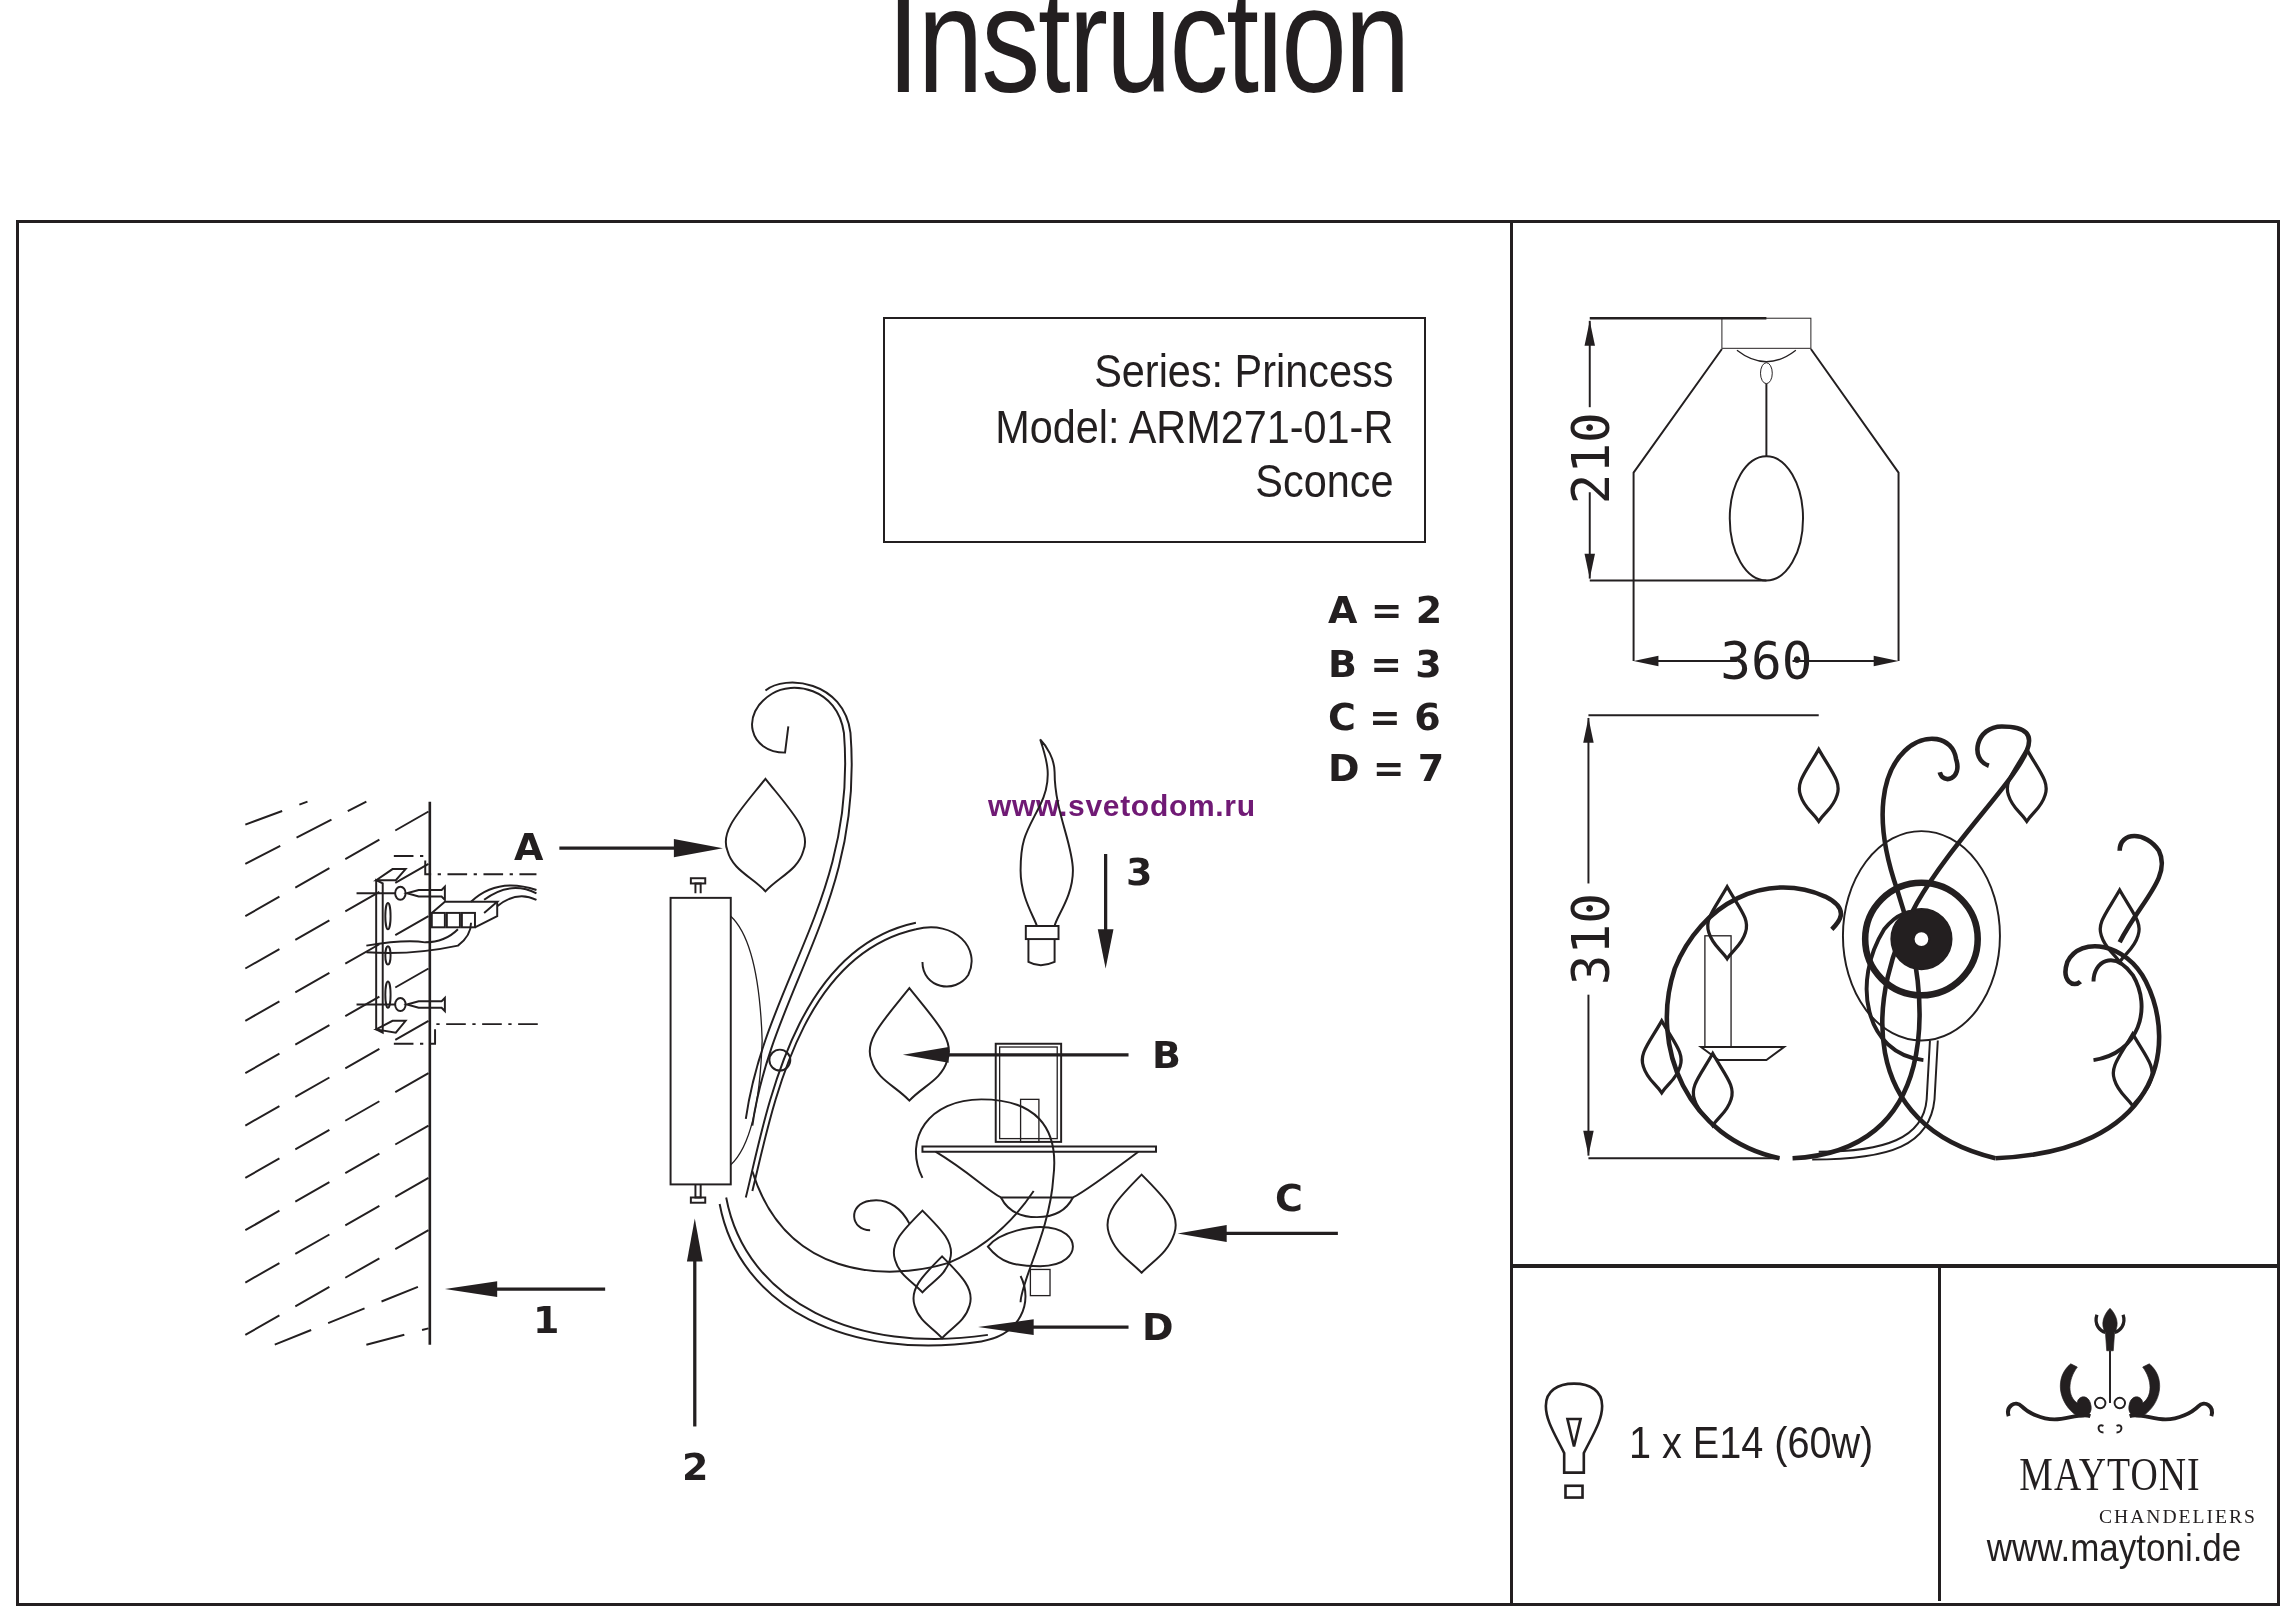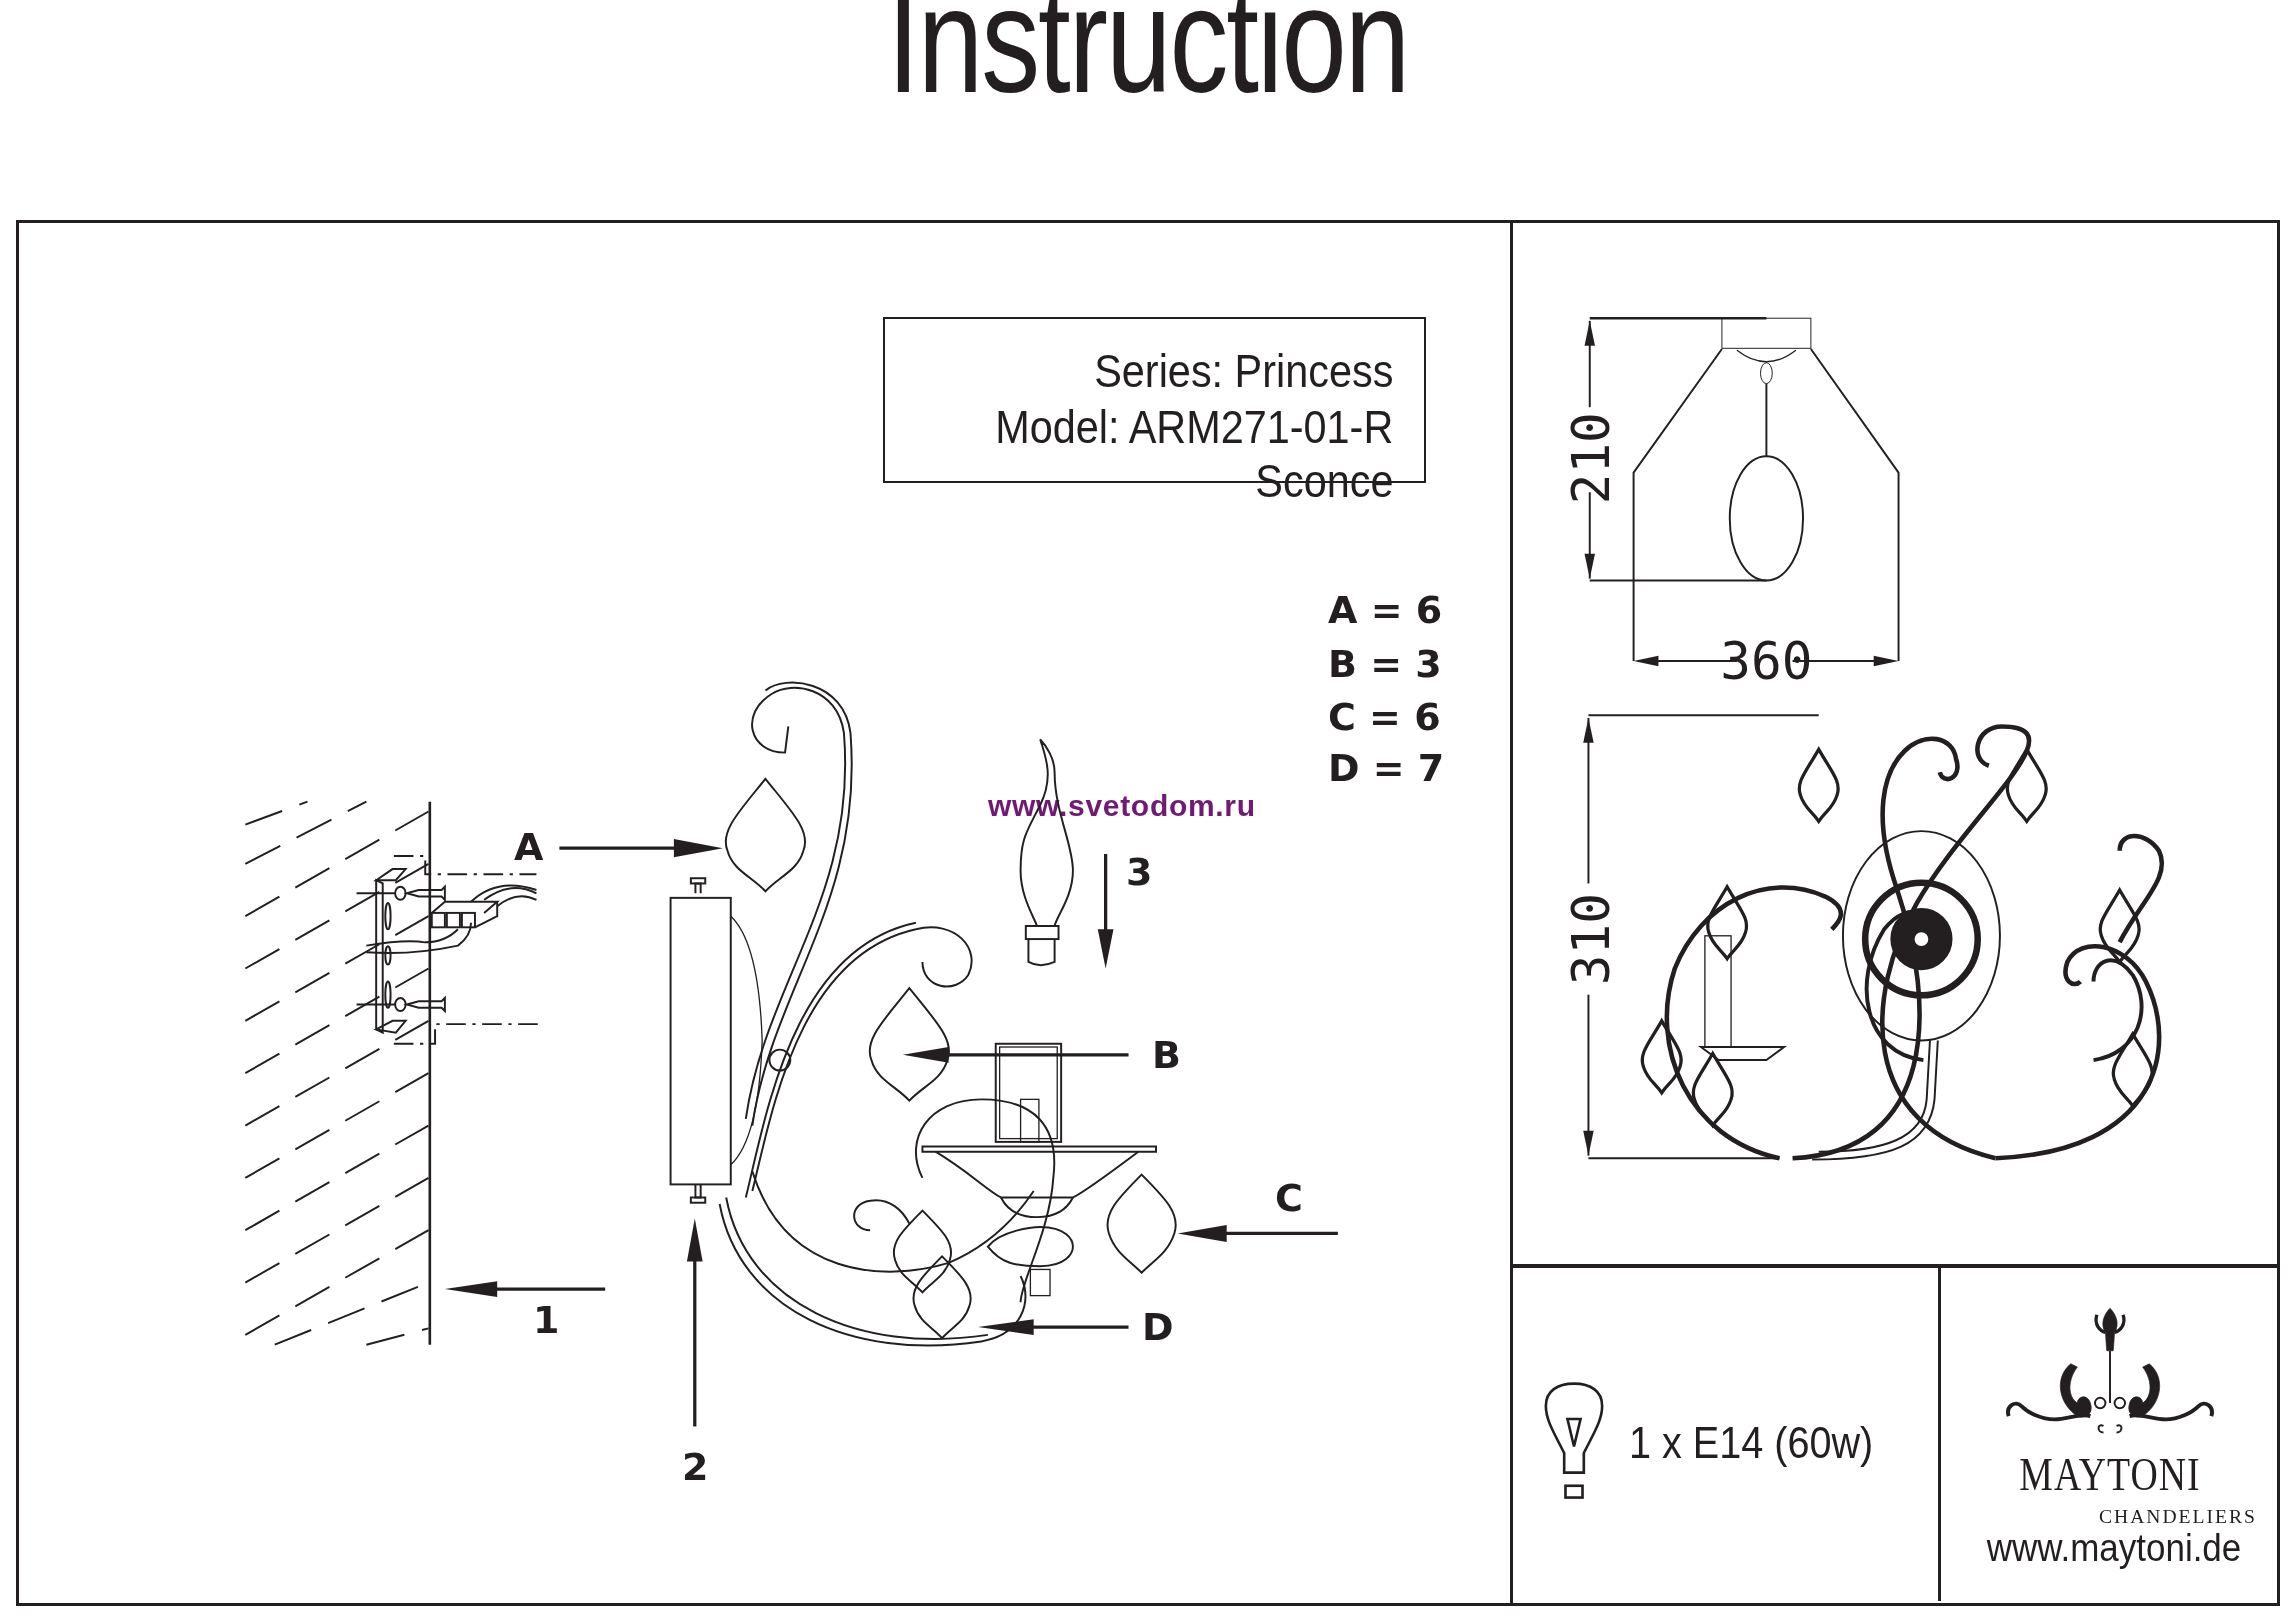--- a/index.html
+++ b/index.html
@@ -2,21 +2,21 @@
 <html style="font-size:10.5px"><head>
 <meta charset="utf-8">
 <style>
   html, body { margin: 0; padding: 0; background: #ffffff; }
   body { width: 2295px; height: 1623px; position: relative; overflow: hidden; font-family: "Liberation Sans", sans-serif; color: #231f20; }
   .abs { position: absolute; }
   #title { left: 0; width: 2295px; top: -39px; text-align: center; font-size: 151px; line-height: 157px; letter-spacing: -2.6px; transform: scaleX(0.78); transform-origin: 1148px 0; }
   #frame { left: 16.4px; top: 220px; width: 2258px; height: 1380px; border: 3.3px solid #231f20; box-sizing: content-box; }
   .vline { position: absolute; background: #231f20; }
   .hline { position: absolute; background: #231f20; }
-  #info-box { left: 883px; top: 317px; width: 543px; height: 166px; border: 2.6px solid #231f20; box-sizing: border-box; }
+  #info-box { left: 883px; top: 317px; width: 543px; height: 226px; border: 2.6px solid #231f20; box-sizing: border-box; }
   .info-line { position: absolute; right: 31px; font-size: 46px; line-height: 52px; white-space: nowrap; transform: scaleX(0.9); transform-origin: right center; }
   .qty { position: absolute; left: 1328px; font-family: "DejaVu Sans", sans-serif; font-weight: bold; font-size: 38px; line-height: 42px; white-space: nowrap; }
   .callout { position: absolute; font-family: "DejaVu Sans", sans-serif; font-weight: bold; font-size: 38px; line-height: 42px; }
   #watermark { left: 988px; top: 789px; font-size: 30px; font-weight: bold; color: #701a75; letter-spacing: 0.7px; }
   #bulb-spec { left: 1629px; top: 1417px; font-size: 44px; line-height: 52px; white-space: nowrap; transform: scaleX(0.9); transform-origin: left center; }
   #brand-name { left: 1963px; width: 294px; top: 1449px; text-align: center; font-family: "Liberation Serif", serif; font-size: 46px; line-height: 52px; letter-spacing: 1.3px; transform: scaleX(0.82); }
   #brand-sub { left: 1963px; width: 294px; top: 1506px; text-align: right; font-family: "Liberation Serif", serif; font-size: 19.6px; line-height: 22px; letter-spacing: 2px; }
   #brand-url { left: 1957px; width: 314px; top: 1525px; text-align: center; font-size: 38px; line-height: 46px; transform: scaleX(0.92); }
   .dimtxt { font-family: "DejaVu Sans Mono", monospace; }
   svg { position: absolute; overflow: visible; }
@@ -31,21 +31,21 @@
 <div class="hline" style="left:1510px;top:1264px;width:768px;height:3.9px;"></div>
 <div class="vline" style="left:1938px;top:1266px;width:2.6px;height:1646px;max-height:335px;"></div>
 
 <div id="info-box" class="abs">
   <div class="info-line" style="top:26px;">Series: Princess</div>
   <div class="info-line" style="top:82px;">Model: ARM271-01-R</div>
   <div class="info-line" style="top:136px;">Sconce</div>
 </div>
 
 <div>
-  <div class="qty" style="top:589px;">A = 6</div>
+  <div class="qty" style="top:589px;">A = 2</div>
   <div class="qty" style="top:643px;">B = 3</div>
   <div class="qty" style="top:696px;">C = 6</div>
   <div class="qty" style="top:747px;">D = 7</div>
 </div>
 
 <div id="watermark" class="abs">www.svetodom.ru</div>
 
 <svg style="left:0;top:0;" width="2295" height="1623" viewBox="0 0 3508 2480">
   <g fill="none" stroke="#231f20" stroke-width="3">
 

